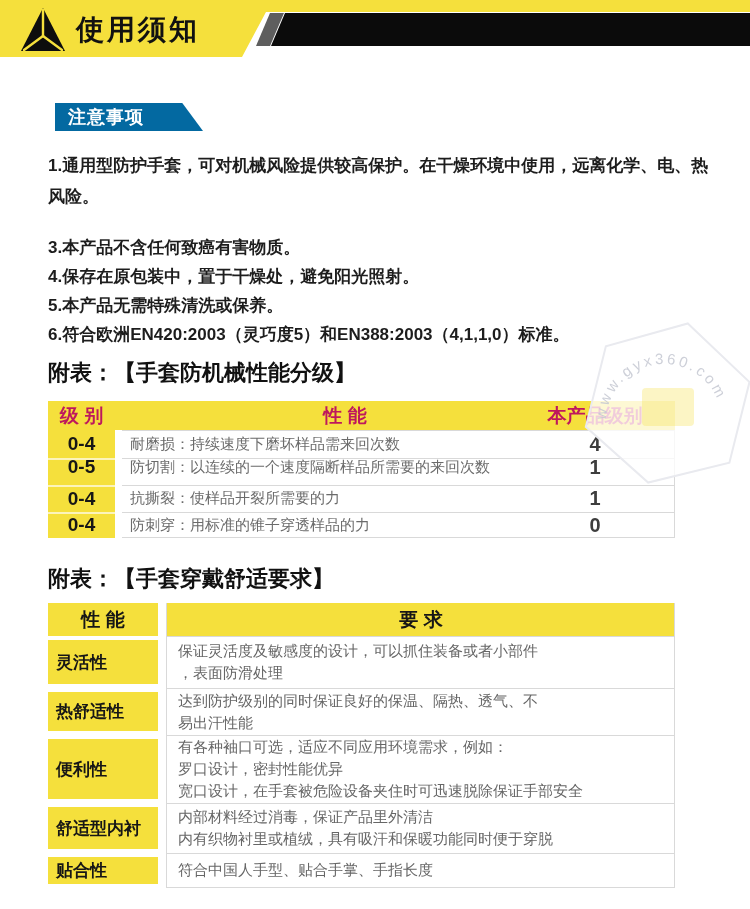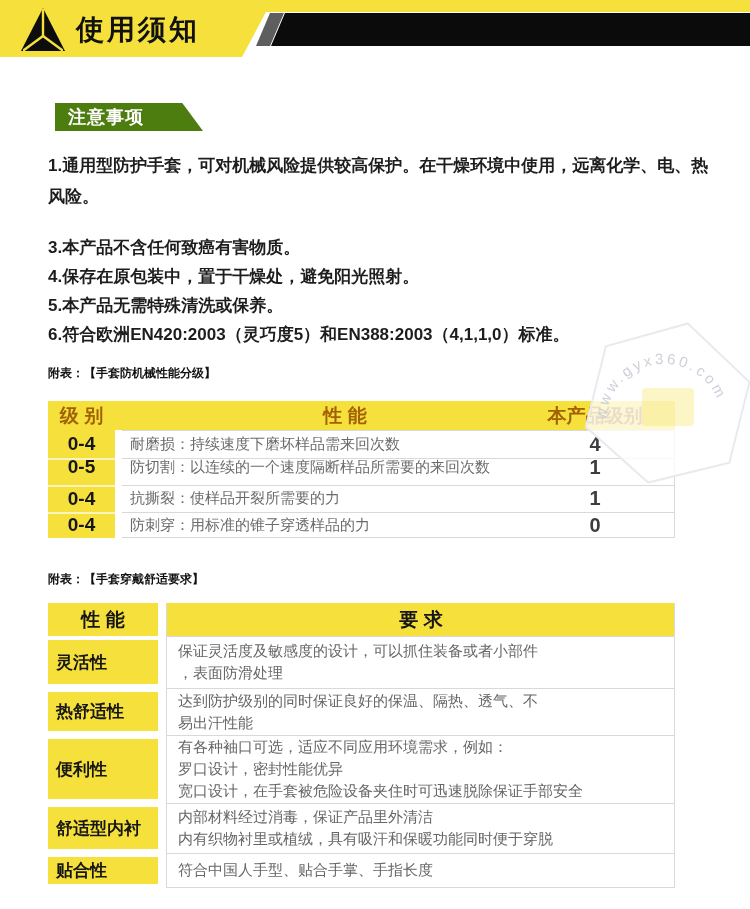--- a/index.html
+++ b/index.html
@@ -12,45 +12,45 @@
   
   .header-deco { position:absolute; left:0; top:0; width:750px; height:57px; }
   .page-title {
     position:absolute; left:76px; top:13px; width:220px; height:34px;
     font-size:28px; font-weight:700; color:#111111; letter-spacing:3px; line-height:34px;
   }
   .logo { position:absolute; left:20px; top:6px; width:46px; height:47px; }
   
   .notice-badge {
     position:absolute; left:55px; top:103px; width:148px; height:28px;
-    background:#4d7c0f; color:#ffffff;
+    background:#0369a1; color:#ffffff;
     clip-path:polygon(0 0, 86% 0, 100% 100%, 0 100%);
     font-size:18px; font-weight:700; letter-spacing:1px;
     display:flex; align-items:center; padding-left:13px;
   }
   
   .note {
     position:absolute; left:48px; width:668px;
     font-size:17px; font-weight:700; color:#1d1d1d; line-height:31px;
     white-space:pre-line;
   }
   .n1 { top:143px;margin-top:7px; } .n2 { top:203px; } .n3 { top:232px; }
   .n4 { top:261px; } .n5 { top:290px; } .n6 { top:319px; }
   
   .sec-label {
     position:absolute; left:48px; width:620px;
-    font-size:12px; font-weight:700; color:#111111; line-height:28px;
+    font-size:22px; font-weight:700; color:#111111; line-height:28px;
   }
   .sec1 { top:359px; } .sec2 { top:565px; }
   
   .t1 { position:absolute; left:48px; top:401px; width:627px; height:137px; }
   .t1-header { position:absolute; left:0; top:0; width:627px; height:29px; background:#F5E03C; }
   .t1-yellow-col { position:absolute; left:0; top:0; width:67px; height:137px; background:#F5E03C; }
   .t1-hcell { position:absolute; top:0; height:29px; display:flex; align-items:center; justify-content:center;
-              font-size:19px; font-weight:700; color:#a16207; }
+              font-size:19px; font-weight:700; color:#be185d; }
   .t1-h0 { left:0; width:67px; }
   .t1-h1 { left:74px; width:446px; }
   .t1-h2 { left:480px; width:134px; }
   .t1-grade { position:absolute; left:0; width:67px; display:flex; align-items:center; justify-content:center;
               font-size:19px; font-weight:800; color:#161616; }
   .t1-perf  { position:absolute; left:82px; width:395px; display:flex; align-items:center;
               font-size:15px; font-weight:500; color:#6b6b6b; }
   .t1-val   { position:absolute; left:480px; width:134px; display:flex; align-items:center; justify-content:center;
               font-size:20px; font-weight:600; color:#3d3d3d; }
   .t1 .r1 { top:29px;  height:28px; }

